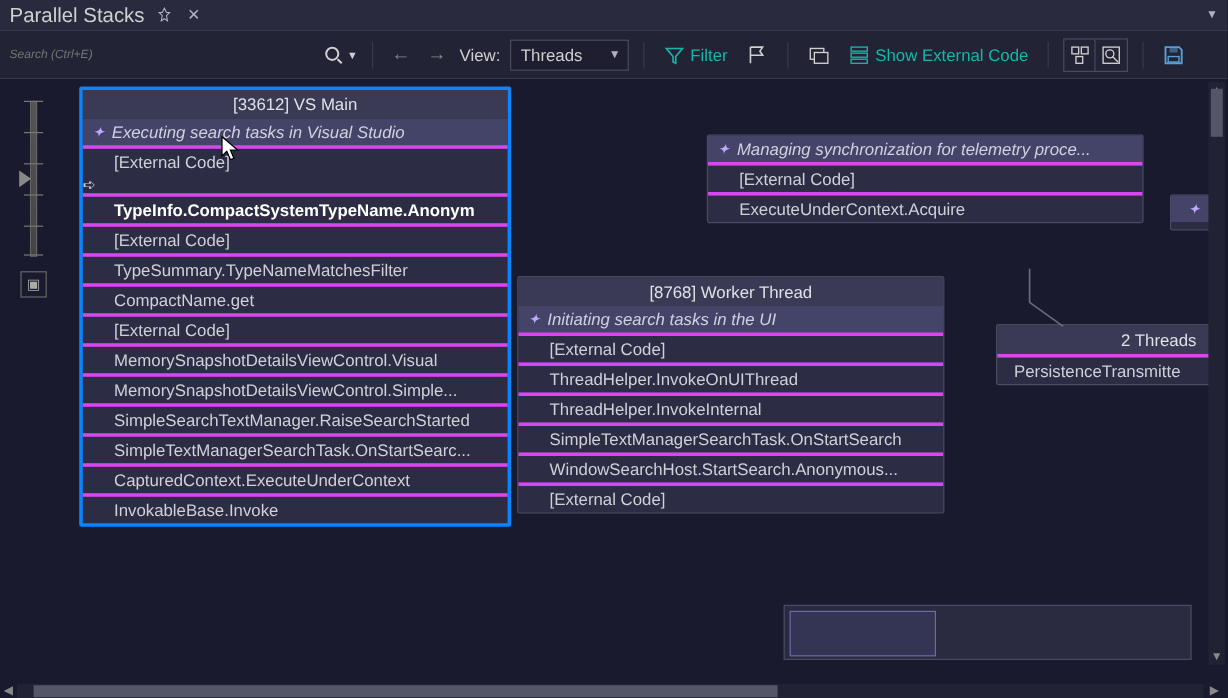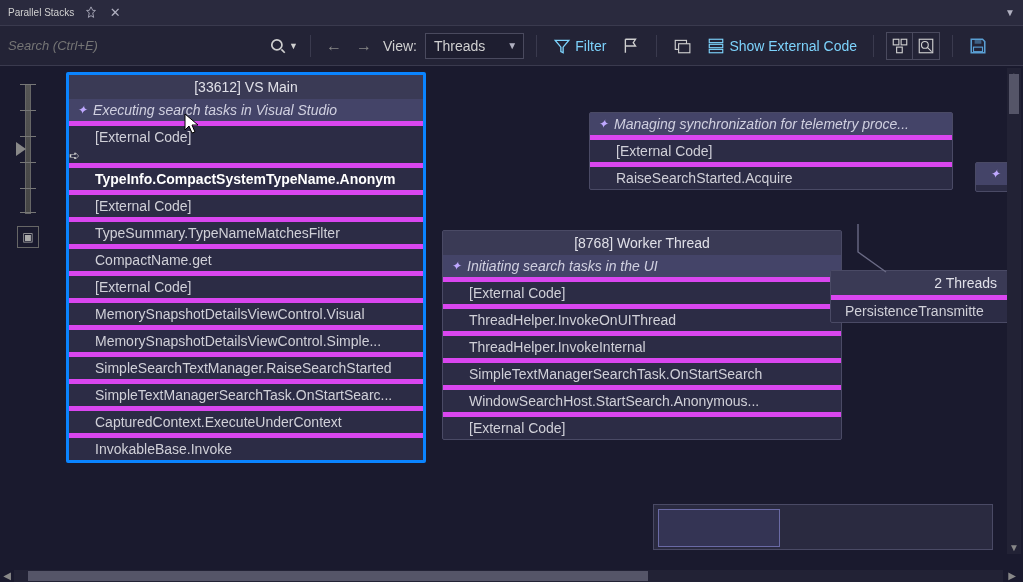--- a/index.html
+++ b/index.html
@@ -15,21 +15,21 @@
   
   .titlebar {
     height: 26px;
     background: #2a2a3e;
     display: flex;
     align-items: center;
     padding: 0 8px;
     gap: 10px;
     border-bottom: 1px solid #3a3a4e;
   }
-  .titlebar .title { font-size: 10px; color: #d0d0d0; }
+  .titlebar .title { font-size: 17px; color: #d0d0d0; }
   .pin-icon, .close-icon { width:14px; height:14px; display:inline-flex; align-items:center; justify-content:center; cursor:pointer; color:#b0b0c0;}
   .titlebar .spacer { flex:1; }
   .chevron-down-small { font-size:10px; cursor:pointer; color:#b0b0c0; }
 
   
   .toolbar {
     height: 40px;
     background: #232336;
     display:flex;
     align-items:center;
@@ -42,21 +42,21 @@
     align-items:center;
     background: transparent;
     border: none;
     width: 290px;
   }
   .search-input {
     flex:1;
     background: transparent;
     border: none;
     color: #b5b5c5;
-    font-size: 13px;
+    font-size: 10px;
     font-style: italic;
     outline: none;
     padding: 4px 0;
   }
   .search-icon { color:#d0d0d0; font-size:16px; cursor:pointer; display:flex; align-items:center; gap:2px;}
   .tb-sep { width:1px; height:22px; background:#3a3a4e; margin:0 4px;}
   .nav-arrow {
     width:22px; height:22px; display:flex; align-items:center; justify-content:center;
     color:#888; font-size:16px; cursor:pointer;
   }
@@ -70,21 +70,21 @@
     gap: 22px;
     cursor:pointer;
     font-size:14px;
     color:#d0d0d0;
     min-width: 90px;
   }
   .select-box .caret { font-size:10px; color:#b0b0c0;}
   .toolbar-btn {
     display:flex; align-items:center; gap:4px;
     height:28px; padding:0 4px;
-    cursor:pointer; color:#7dd3fc; font-size:14px;
+    cursor:pointer; color:#14b8a6; font-size:14px;
   }
   .icon-btn {
     width:26px; height:26px; display:flex; align-items:center; justify-content:center;
     cursor:pointer; color:#d0d0d0;
   }
   .icon-group { display:flex; gap:0; border:1px solid #4a4a5e; }
   .icon-group .icon-btn { border-right:1px solid #4a4a5e;}
   .icon-group .icon-btn:last-child { border-right:none;}
   .save-icon { color:#5a9fd4; }
 
@@ -150,21 +150,21 @@
     color:#d0d0e0;
     background:#444468;
     font-size:14px;
   }
   .sparkle-icon { color:#bfa8ff; font-size:12px;}
   .frame-row {
     display:flex; align-items:center;
     padding:3px 8px 3px 26px;
     font-size:14px;
     color:#d0d0d8;
-    border-top:5px solid #d946ef;
+    border-top:3px solid #d946ef;
     white-space:nowrap;
     overflow:hidden;
     text-overflow:ellipsis;
     cursor:pointer;
   }
   .frame-row.current {
     font-weight:700;
     color:#fff;
   }
   .frame-row-wrap { position:relative; }
@@ -354,31 +354,31 @@
 
     <div class="thread-block" style="left:589px; top:46px; width:364px;">
       <div class="thread-summary">
         <span class="sparkle-icon">✦</span>
         <span>Managing synchronization for telemetry proce...</span>
       </div>
       <div class="frame-row-wrap">
           <div class="frame-row">[External Code]</div>
         </div>
       <div class="frame-row-wrap">
-          <div class="frame-row">RaiseSearchStarted.Acquire</div>
+          <div class="frame-row">ExecuteUnderContext.Acquire</div>
         </div>
     </div>
 
     <div class="thread-block" style="left:975px; top:96px; width:40px; height:30px;">
       <div class="thread-summary" style="justify-content:center; padding:4px;">
         <span class="sparkle-icon">✦</span>
       </div>
     </div>
 
-    <div class="thread-block" style="left:442px; top:164px; width:400px;">
+    <div class="thread-block" style="left:431px; top:164px; width:356px;">
       <div class="thread-header">[8768] Worker Thread</div>
       <div class="thread-summary">
         <span class="sparkle-icon">✦</span>
         <span>Initiating search tasks in the UI</span>
       </div>
       <div class="frame-row-wrap">
           <div class="frame-row">[External Code]</div>
         </div>
       <div class="frame-row-wrap">
           <div class="frame-row">ThreadHelper.InvokeOnUIThread</div>

